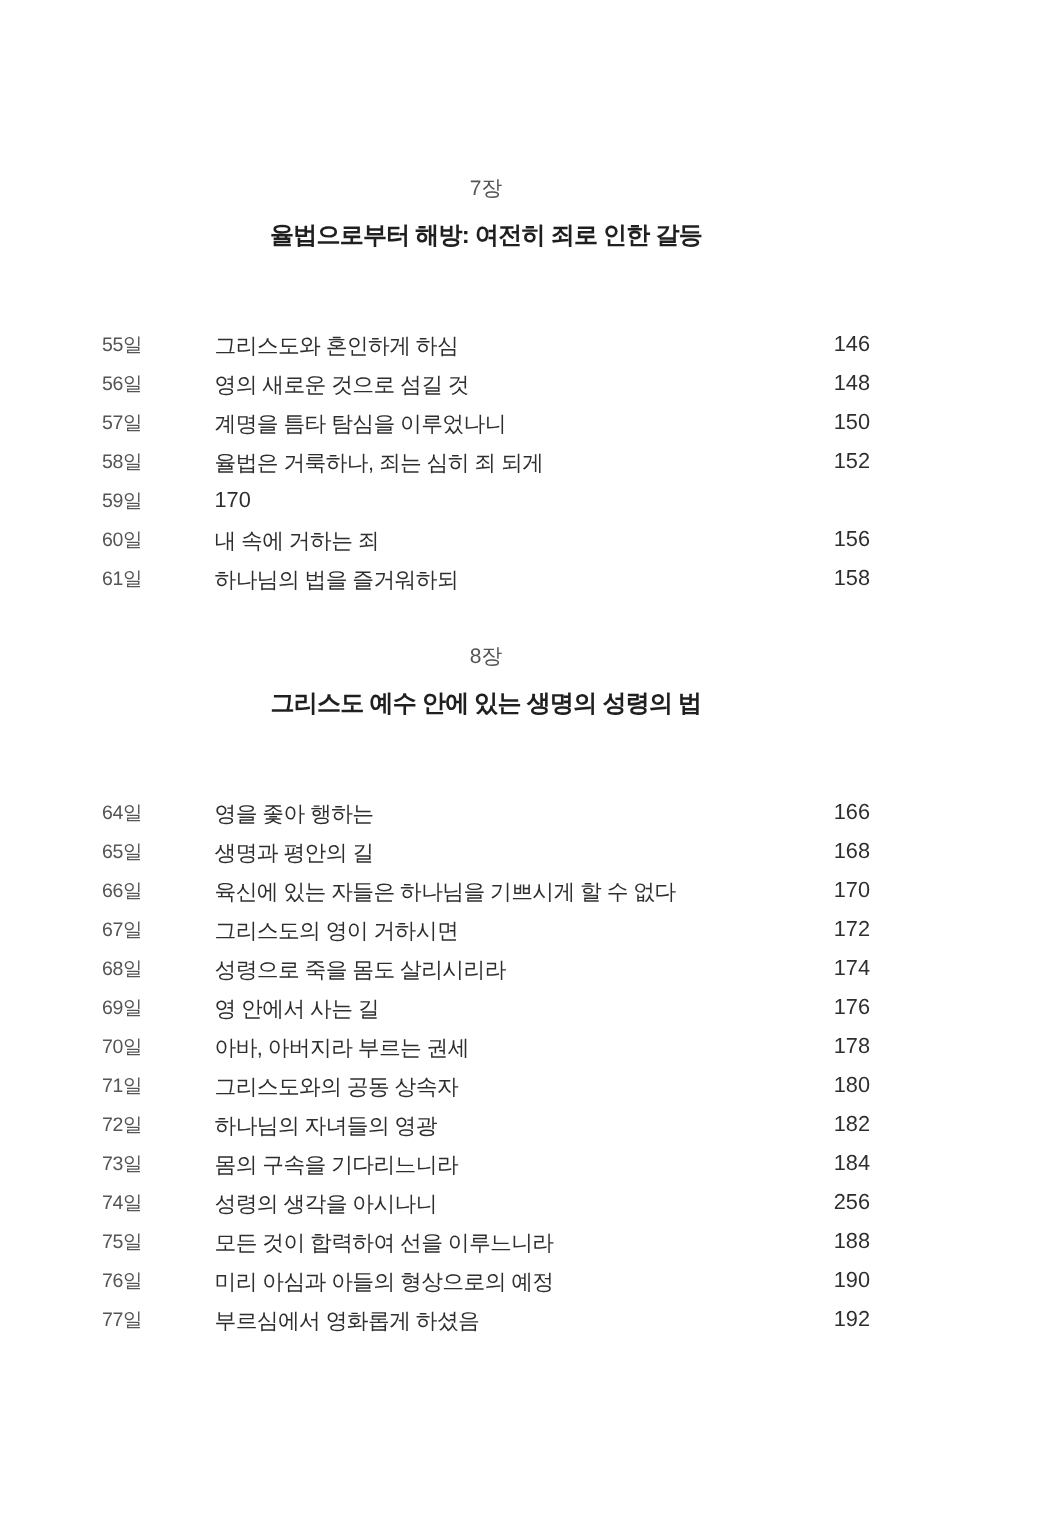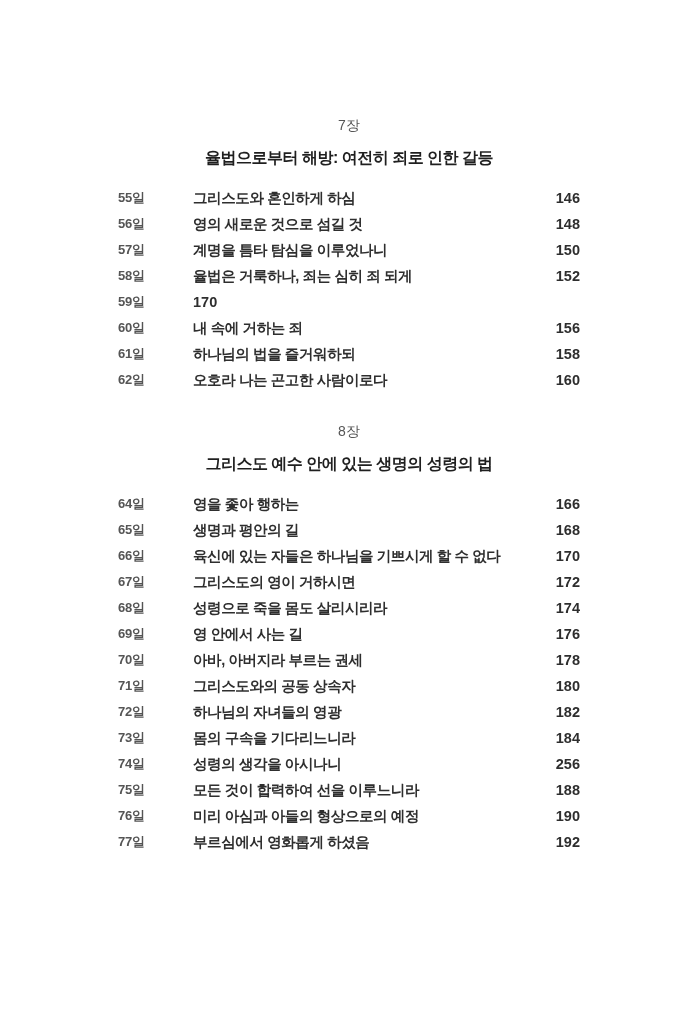--- a/index.html
+++ b/index.html
@@ -11,21 +11,21 @@
     width: 691px;
     height: 1024px;
     overflow: hidden;
     font-family: "Liberation Sans", "DejaVu Sans", sans-serif;
     box-sizing: border-box;
   }
   .page {
     box-sizing: border-box;
     width: 691px;
     height: 784px;
-    padding: 115px 111px 0 118px;
+    padding: 115px 111px 0 68px;
     background: var(--page-bg, #ffffff);
   }
   .chapter { }
   .chapter + .chapter { margin-top: 28px; }
   .chapter-number {
     font-size: 14px;
     line-height: 20px;
     text-align: center;
     color: var(--muted, #4f4f4f);
     letter-spacing: 0;
@@ -33,22 +33,21 @@
   .chapter-title {
     margin: 8px 0 0 0;
     font-size: 16px;
     line-height: 30px;
     font-weight: 700;
     text-align: center;
     color: var(--title, #1f1f1f);
     letter-spacing: -0.5px;
   }
   .entries {
-    margin-top: 12px;
-    font-weight: bold;
+    margin-top: 44px;
   }
   .row {
     display: flex;
     align-items: center;
     height: 26px;
     cursor: default;
   }
   .row .day {
     flex: 0 0 75px;
     font-size: 13px;
@@ -113,25 +112,20 @@
     <span class="entry-title">내 속에 거하는 죄</span>
     <span class="pagenum">156</span>
   </div>
 
   <div class="row">
     <span class="day">61일</span>
     <span class="entry-title">하나님의 법을 즐거워하되</span>
     <span class="pagenum">158</span>
   </div>
 
-  <div class="row">
-    <span class="day">62일</span>
-    <span class="entry-title">오호라 나는 곤고한 사람이로다</span>
-    <span class="pagenum">160</span>
-  </div>
 </div>
   </section>
 
   <section class="chapter">
     <div class="chapter-number">8장</div>
     <h1 class="chapter-title">그리스도 예수 안에 있는 생명의 성령의 법</h1>
     <div class="entries">
 
   <div class="row">
     <span class="day">64일</span>

